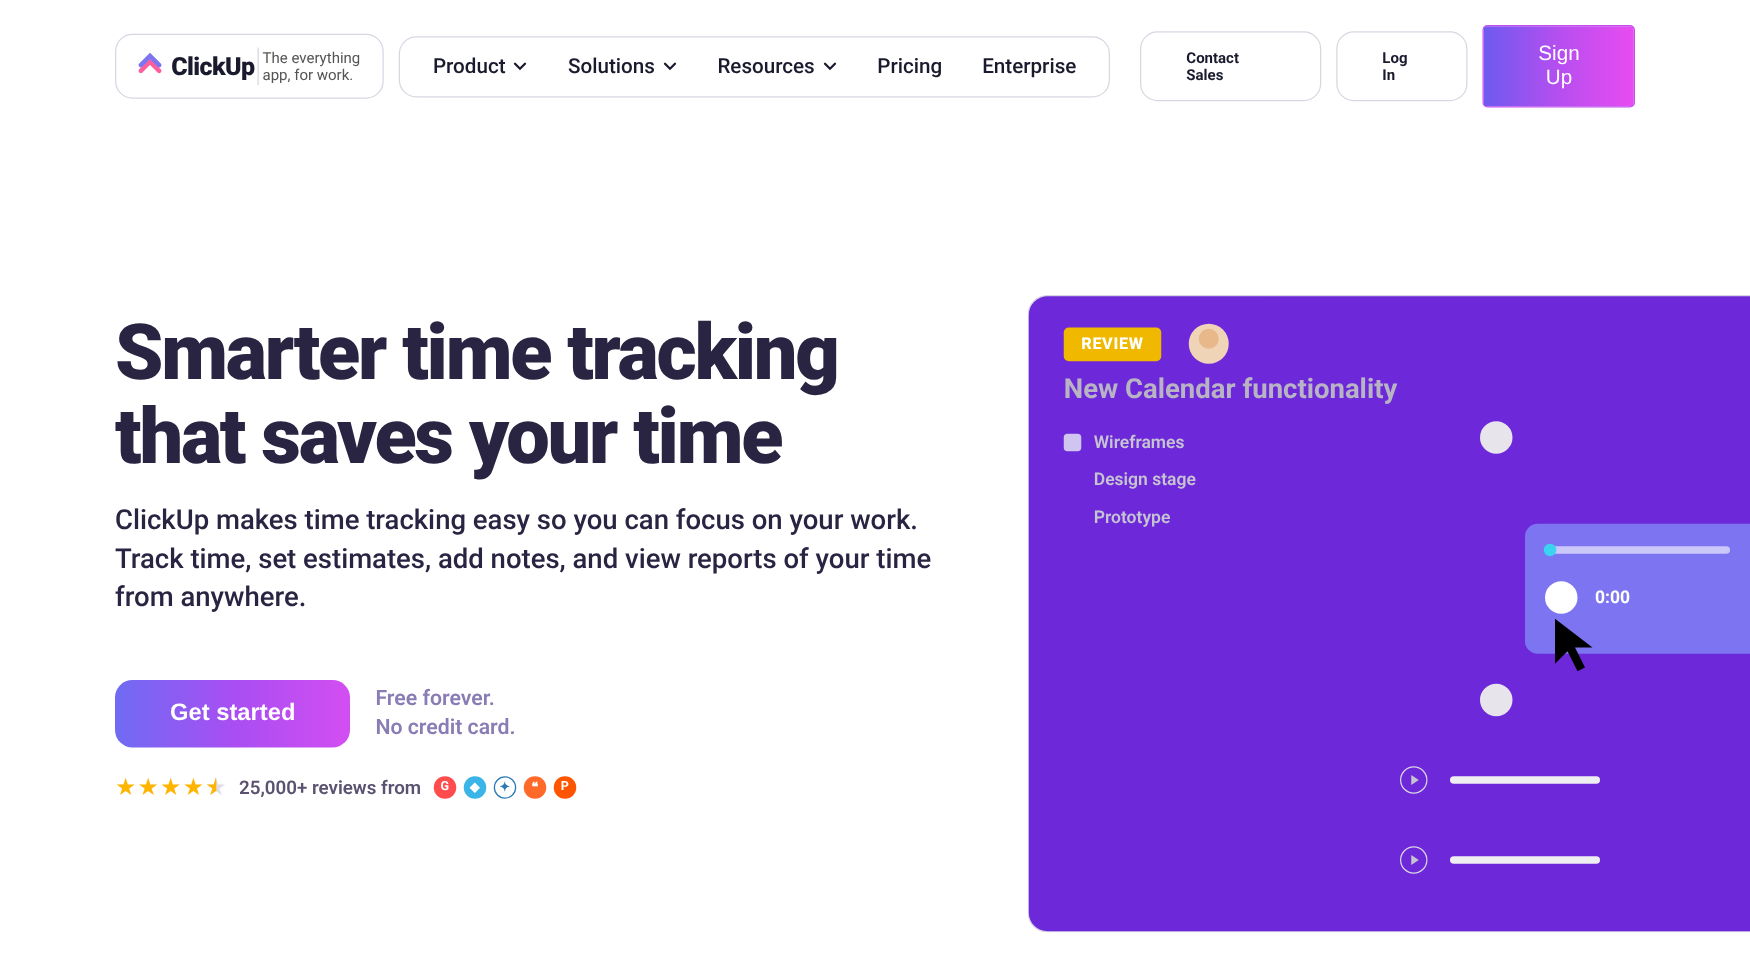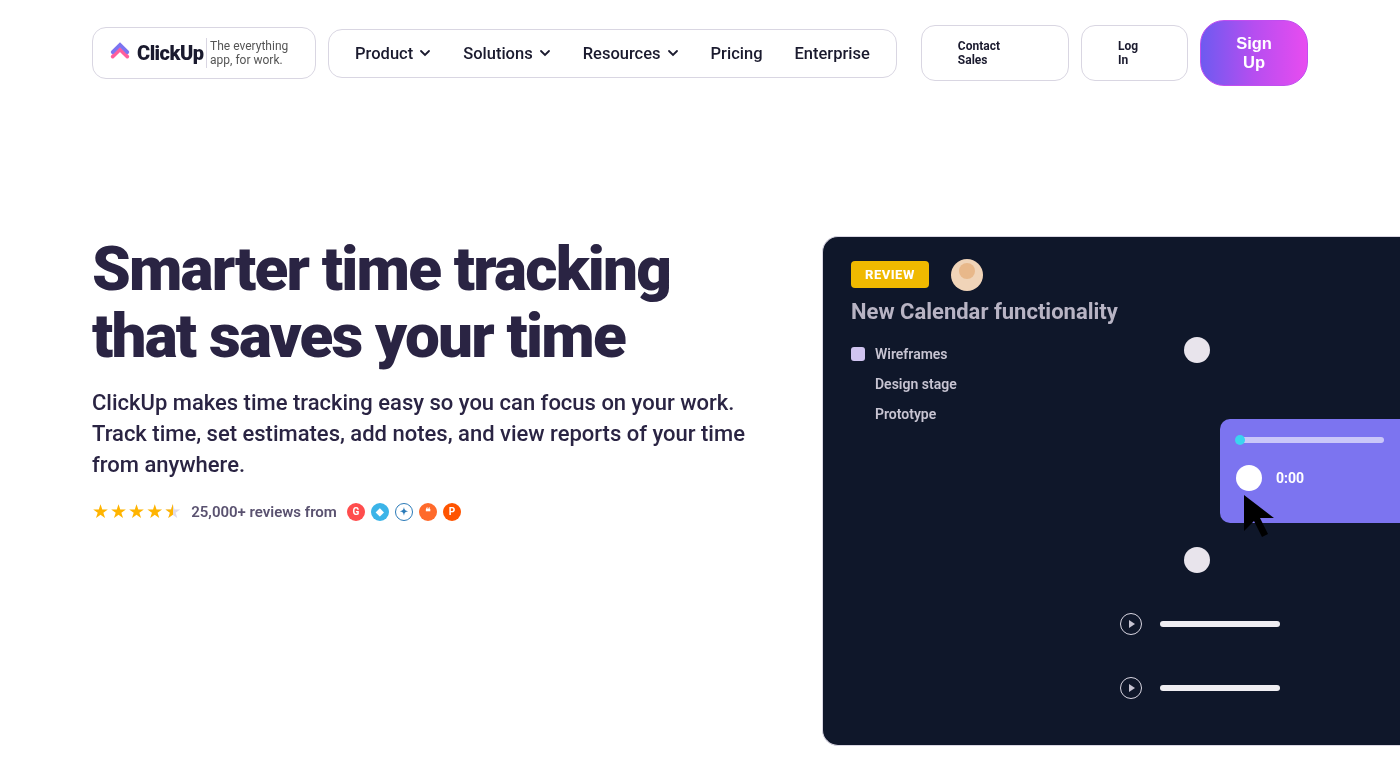--- a/index.html
+++ b/index.html
@@ -11,42 +11,42 @@
 .logo-box { padding: 10px 16px; }
 .logo-mark { display: flex; align-items: center; gap: 6px; }
 .brand { font-weight: 900; font-size: 20px; color: #1a1a2e; letter-spacing: -0.5px; }
 .logo-divider { width: 1px; height: 30px; background: #d9d6e2; margin: 0 4px 0 2px;}
 .tagline { font-size: 12px; color: #555; line-height: 1.2; max-width: 90px; }
 .menu-box { padding: 0 10px; gap: 0; }
 .menu-item { padding: 14px 16px; font-size: 16.5px; color: #1a1a2e; cursor: pointer; display: flex; align-items: center; gap: 6px; font-weight: 500;}
 .chev { display:inline-block; }
 .spacer { flex: 1; }
 .contact-box, .login-box { padding: 13px 36px; font-size: 12px; font-weight: 700; cursor: pointer; }
-.signup-btn { padding: 13px 22px; border-radius: 24px; font-size: 16.5px; font-weight: 700; color: #fff; background: linear-gradient(90deg, #6e5af0 0%, #b64ef0 50%, #e84cf0 100%); border: 1px solid #c14ef0; cursor: pointer; }
+.signup-btn { padding: 13px 32px; border-radius: 4px; font-size: 16.5px; font-weight: 400; color: #fff; background: linear-gradient(90deg, #6e5af0 0%, #b64ef0 50%, #e84cf0 100%); border: 1px solid #c14ef0; cursor: pointer; }
 
 
 .hero { display: flex; padding: 150px 0 0 92px; gap: 40px; align-items: flex-start; }
 .hero-left { flex: 0 0 690px; }
-.headline { font-size: 62px; font-weight: 900; line-height: 1.08; color: #2a2443; letter-spacing: -1.8px; margin-bottom: 18px;}
+.headline { font-size: 62px; font-weight: 900; line-height: 1.08; color: #2a2443; letter-spacing: -1.8px; margin-bottom: 18px; margin-top: 14px;}
 .subhead { font-size: 22px; color: #2a2443; line-height: 1.4; max-width: 660px; font-weight: 500; }
 .cta-row { display: flex; align-items: center; gap: 20px; margin-top: 50px; }
 .getstarted { padding: 16px 44px; border-radius: 14px; font-size: 19px; font-weight: 800; color: #fff; background: linear-gradient(90deg, #6f6bf2 0%, #a84ef2 50%, #d34ef2 100%); border: none; cursor: pointer; }
 .cta-note { font-size: 17px; color: #8a7db5; font-weight: 600; line-height: 1.4;}
 .reviews-row { display: flex; align-items: center; gap: 10px; margin-top: 20px; }
 .stars { display: flex; gap: 1px; }
 .star { color: #ffb400; font-size: 19px; }
 .star.half { position: relative; color: #e0dce8; }
 .star.half::before { content: "★"; position: absolute; left:0; top:0; width: 50%; overflow: hidden; color:#ffb400;}
 .reviews-text { font-size: 15px; color: #5a5270; font-weight: 600; }
 .review-icons { display: flex; gap: 6px; align-items: center;}
 .ricon { width: 18px; height: 18px; border-radius: 50%; display:flex; align-items:center; justify-content:center; font-size:10px; font-weight:bold; color:#fff;}
 
 
 .hero-right { flex: 1; position: relative; }
-.mock-card { border: 1px solid #d9d6e2; border-radius: 16px 0 0 16px; border-right: none; height: 510px; padding: 22px 0 0 28px; overflow: hidden; position: relative; background:#0f172a;}
+.mock-card { border: 1px solid #d9d6e2; border-radius: 16px 0 0 16px; border-right: none; height: 510px; padding: 22px 0 0 28px; overflow: hidden; position: relative; background:#6d28d9;}
 .review-badge { display:inline-block; background: #f0b900; color:#fff; font-weight:800; font-size:13px; padding: 6px 14px; border-radius:4px; letter-spacing:0.5px;}
 .mock-avatar { display:inline-block; width:32px; height:32px; border-radius:50%; background: #f0d4b8; margin-left:18px; vertical-align:middle; position:relative; overflow:hidden;}
 .mock-avatar::after{content:""; position:absolute; top:4px; left:8px; width:16px; height:16px; border-radius:50%; background:#e8b88a;}
 .mock-tags { margin-top: 54px; font-size: 13px; color: #c7c7d4; font-weight:600;}
 .mock-tags .t1 { color: #d8b4e8; margin-right: 28px;}
 .mock-tags .t2 { color: #9fd4f0;}
 .mock-title { font-size: 22px; font-weight: 700; color: #b8b4c4; margin-top: 8px; }
 .mock-list { margin-top: 22px; font-size: 14px; color: #c7c4d2; font-weight:600;}
 .mock-list div { margin-bottom: 14px; padding-left: 24px;}
 .mock-list div:first-child { position:relative;}
@@ -123,20 +123,29 @@
   </div>
   <button class="signup-btn">
     <span>Sign Up</span>
   </button>
 </div>
 
 <div class="hero">
   <div class="hero-left">
     <h1 class="headline">Smarter time tracking that saves your time</h1>
     <p class="subhead">ClickUp makes time tracking easy so you can focus on your work. Track time, set estimates, add notes, and view reports of your time from anywhere.</p>
+    <div class="cta-row">
+      <button class="getstarted">
+        <span>Get started</span>
+      </button>
+      <div class="cta-note">
+        <div>Free forever.</div>
+        <div>No credit card.</div>
+      </div>
+    </div>
     <div class="reviews-row">
       <div class="stars">
         <span class="star">★</span>
         <span class="star">★</span>
         <span class="star">★</span>
         <span class="star">★</span>
         <span class="star half">★</span>
       </div>
       <span class="reviews-text">25,000+ reviews from</span>
       <div class="review-icons">

